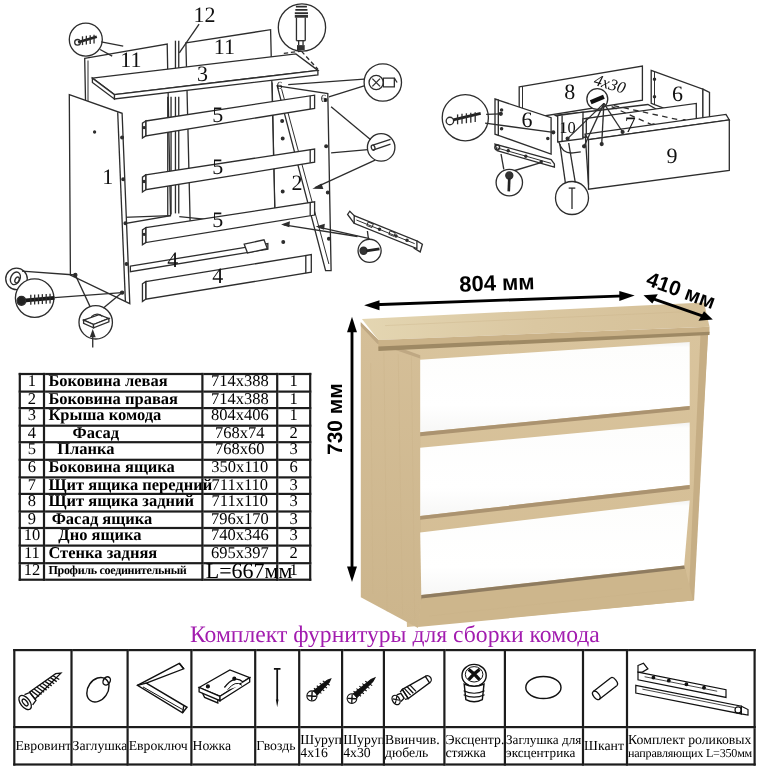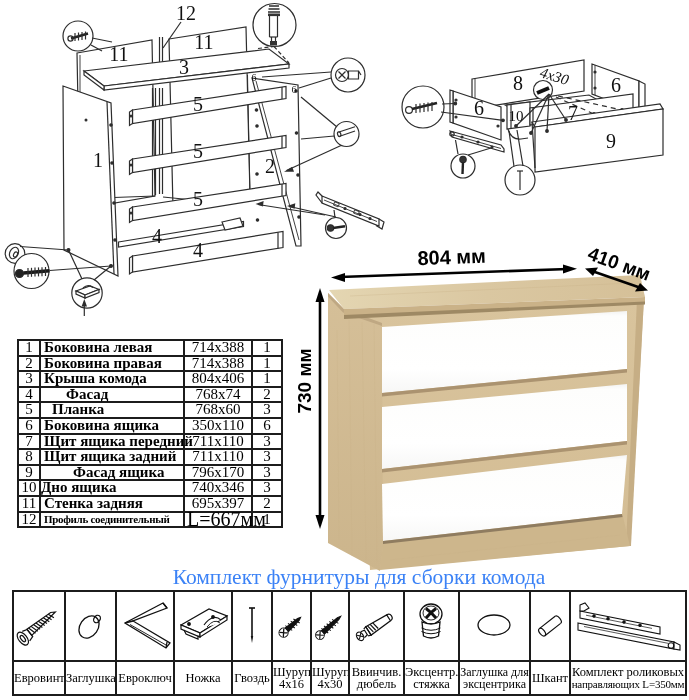--- a/index.html
+++ b/index.html
@@ -6,24 +6,24 @@
 #page{position:relative;width:689px;height:700px;background:#fff;overflow:hidden;font-family:"Liberation Serif",serif;}
 #main-svg{position:absolute;left:0;top:0;}
 table{border-collapse:collapse;table-layout:fixed;}
 td{border:2px solid #1c1c1c;overflow:hidden;}
 #parts{position:absolute;left:17px;top:339px;width:264px;height:188px;}
 #parts td{padding:0;font-size:15px;line-height:13.6px;height:13.6px;white-space:nowrap;overflow:visible;}
 #parts .num{text-align:center;}
 #parts .nm{padding-left:3px;font-weight:bold;}
 #parts .dim{text-align:center;}
 #hw{position:absolute;left:12px;top:590px;width:673px;height:106px;}
-#hw td{padding:0;text-align:center;vertical-align:middle;}
+#hw td{padding:0;vertical-align:middle;}
 #hw .nm{font-size:12.5px;line-height:12px;white-space:nowrap;height:25px;}
 #hw .qty{font-size:18px;line-height:17px;height:18px;}
-#title{position:absolute;left:168px;top:565px;width:382px;text-align:center;font-size:21.5px;color:#3b82f6;white-space:nowrap;}
+#title{position:absolute;left:168px;top:565px;width:382px;text-align:center;font-size:21.5px;color:#a21caf;white-space:nowrap;}
 .ic{display:block;margin:0 auto;}
 </style>
 </head>
 <body>
 <div id="page">
 <svg id="main-svg" width="689" height="700" viewBox="0 0 689 700">
 <defs>
 <linearGradient id="topg" x1="0" y1="0" x2="1" y2="0">
  <stop offset="0" stop-color="#e4d6b2"></stop>
           <stop offset="0.5" stop-color="#dac7a1"></stop>
@@ -419,27 +419,27 @@
           <td class="num">3</td>
         </tr>
 <tr>
           <td class="num">8</td>
           <td class="nm">Щит ящика задний</td>
           <td class="dim">711х110</td>
           <td class="num">3</td>
         </tr>
 <tr>
           <td class="num">9</td>
-          <td class="nm" style="padding-left:32px">Фасад ящика</td>
+          <td class="nm" style="padding-left:6px">Фасад ящика</td>
           <td class="dim">796х170</td>
           <td class="num">3</td>
         </tr>
 <tr>
           <td class="num">10</td>
-          <td class="nm" style="padding-left:0">Дно ящика</td>
+          <td class="nm" style="padding-left:12px">Дно ящика</td>
           <td class="dim">740х346</td>
           <td class="num">3</td>
         </tr>
 <tr>
           <td class="num">11</td>
           <td class="nm" style="">Стенка задняя</td>
           <td class="dim">695х397</td>
           <td class="num">2</td>
         </tr>
 <tr>

